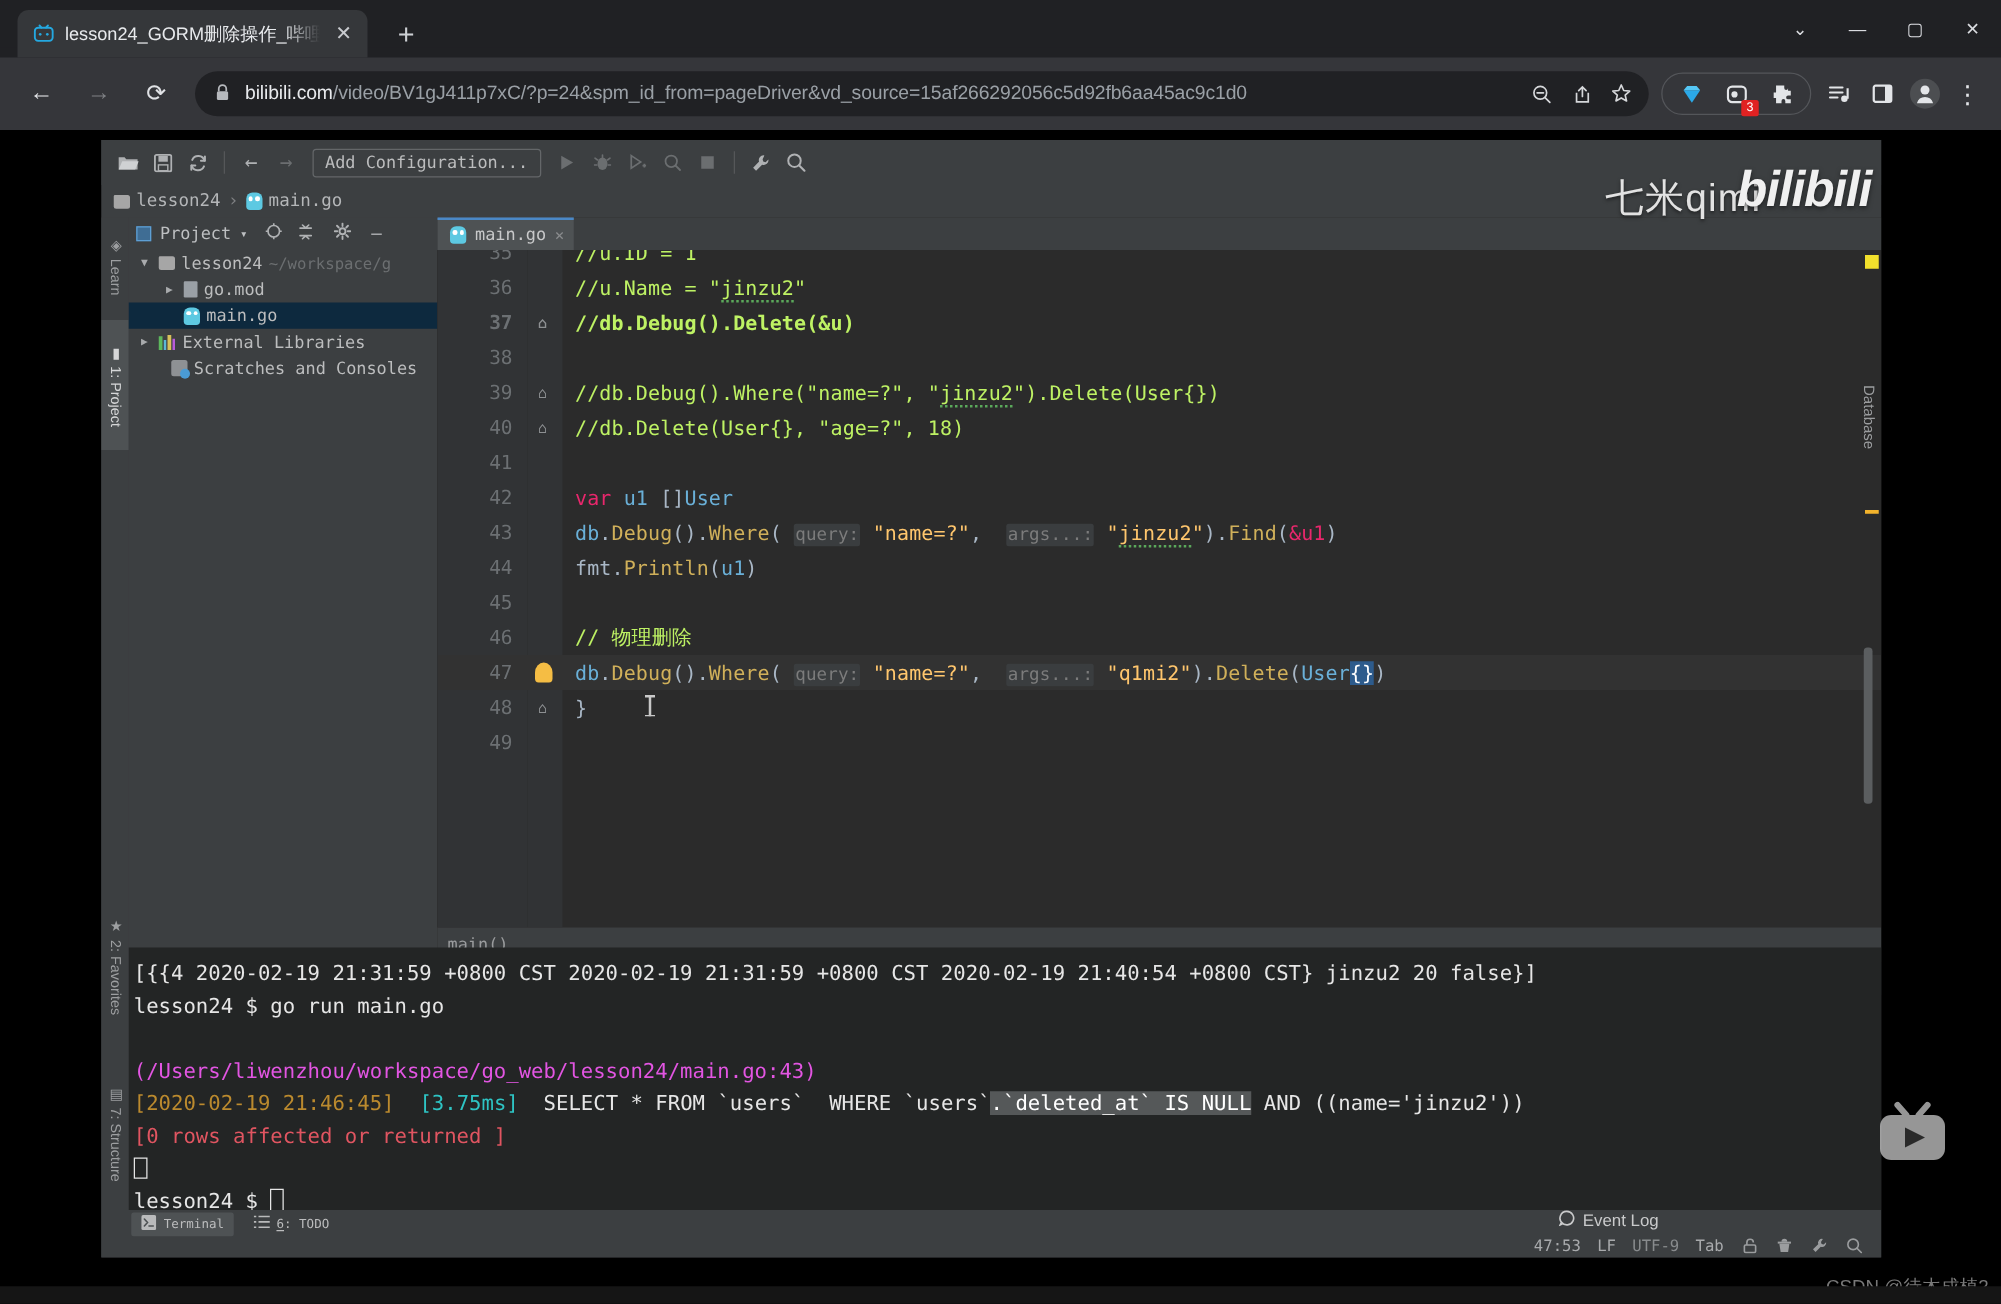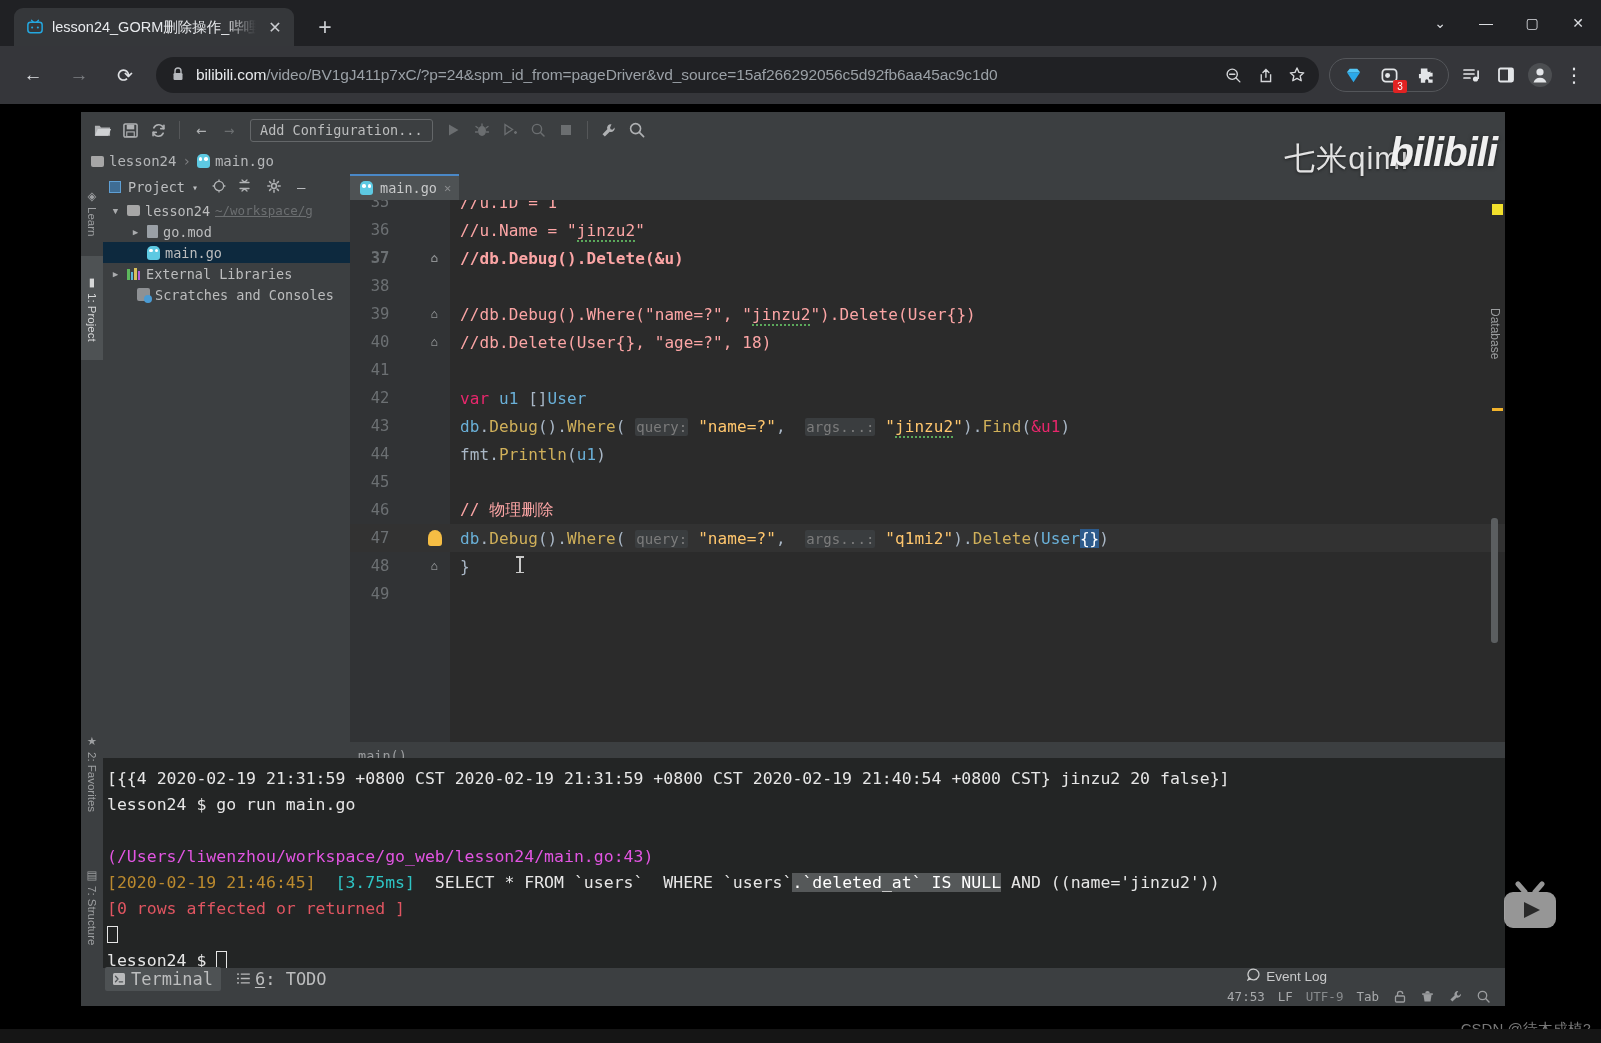--- a/index.html
+++ b/index.html
@@ -147,21 +147,21 @@
     font-size: 13.5px; color: #bdbfc1; font-family: "DejaVu Sans Mono", monospace;
   }
   #projhdr .sq { width: 12px; height: 12px; border: 1.5px solid #5e9fd4; background: #3f6d94; }
   .ptreerow {
     height: 21px; display: flex; align-items: center; gap: 5px; padding-left: 4px;
     font-size: 13.5px; color: #bcbdbe; font-family: "DejaVu Sans Mono", monospace;
     white-space: nowrap;
   }
   .ptreerow.sel { background: #0d293e; }
   .arrow { width: 13px; text-align: center; font-size: 9px; color: #a9abad; flex: 0 0 13px; }
-  .pathdim { color: #6c6f71; font-size: 12.5px; text-decoration: underline; }
+  .pathdim { color: #6c6f71; font-size: 12.5px; }
   .gopher {
     width: 13px; height: 14px; background: #5dc9e2; border-radius: 5px 5px 3px 3px;
     display: inline-block; position: relative; flex: 0 0 13px;
   }
   .gopher::before, .gopher::after {
     content:''; position: absolute; top: 3px; width: 3.5px; height: 3.5px;
     background: #fff; border-radius: 50%;
   }
   .gopher::before { left: 2px; } .gopher::after { right: 2px; }
   .modicon {
@@ -192,33 +192,33 @@
   #gutter {
     position: absolute; left: 0; top: 0; width: 72px; height: 100%; background: #313335;
   }
   #foldbar {
     position: absolute; left: 72px; top: 0; width: 28px; height: 100%; background: #313335;
   }
   .codeline {
     position: absolute; left: 0; right: 0; height: 28px; display: flex; align-items: center;
   }
   .lnum {
-    position: absolute; left: 0; width: 60px; text-align: center;
+    position: absolute; left: 0; width: 60px; text-align: right;
     font-size: 15.5px; color: #6c7073; font-family: "DejaVu Sans Mono", monospace;
   }
   .foldmark {
     position: absolute; left: 76px; width: 16px; text-align: center;
     font-size: 12px; color: #8d9092;
   }
   .codetext {
     position: absolute; left: 110px; right: 0;
     font-size: 16px; font-family: "DejaVu Sans Mono", monospace;
     white-space: pre; color: #a9b7c6; letter-spacing: 0.1px;
   }
-  .c-comment { color: #fca5a5; margin-top: 12px; }
+  .c-comment { color: #bef264; margin-top: 12px; }
   .c-kw2 { color: #e8276c; }
   .c-str { color: #ffc66d; }
   .c-type { color: #6ab0d8; }
   .c-fn { color: #d0b05a; }
   .c-amp { color: #e8276c; }
   .c-hint { color: #7c7c7c; background: #3a3d3f; border-radius: 2px; padding: 1px 1px; font-size: 14px; }
   .c-ul { border-bottom: 2px dotted #5ba85b; }
   .c-sel { background: #2d5b8c; color: #ffffff; }
   .linehl { background: #323232; }
   .bulb {
@@ -276,21 +276,21 @@
     border: 1.5px solid #e6e6e6; vertical-align: -4px;
   }
 
   
   #statusbar {
     position: absolute; left: 0; right: 0; bottom: 0; height: 38px; background: #3c3f41;
   }
   #sb-row1 {
     position: absolute; left: 0; right: 0; top: 0; height: 22px;
     display: flex; align-items: center; padding-left: 24px; gap: 16px;
-    font-size: 17px; color: #bcbdbe; font-family: "DejaVu Sans Mono", monospace;
+    font-size: 10px; color: #bcbdbe; font-family: "DejaVu Sans Mono", monospace;
   }
   #sb-row1 .tbtn {
     display: flex; align-items: center; gap: 6px; background: #4e5254; padding: 2px 8px; border-radius: 2px;
   }
   #sb-row1 .todo { display: flex; align-items: center; gap: 5px; }
   #sb-row1 u { text-underline-offset: 2px; }
   #eventlog {
     position: absolute; right: 178px; top: 0px; display: flex; align-items: center; gap: 6px;
     font-size: 13.5px; color: #c9cacb; font-family: "Liberation Sans", sans-serif;
   }

